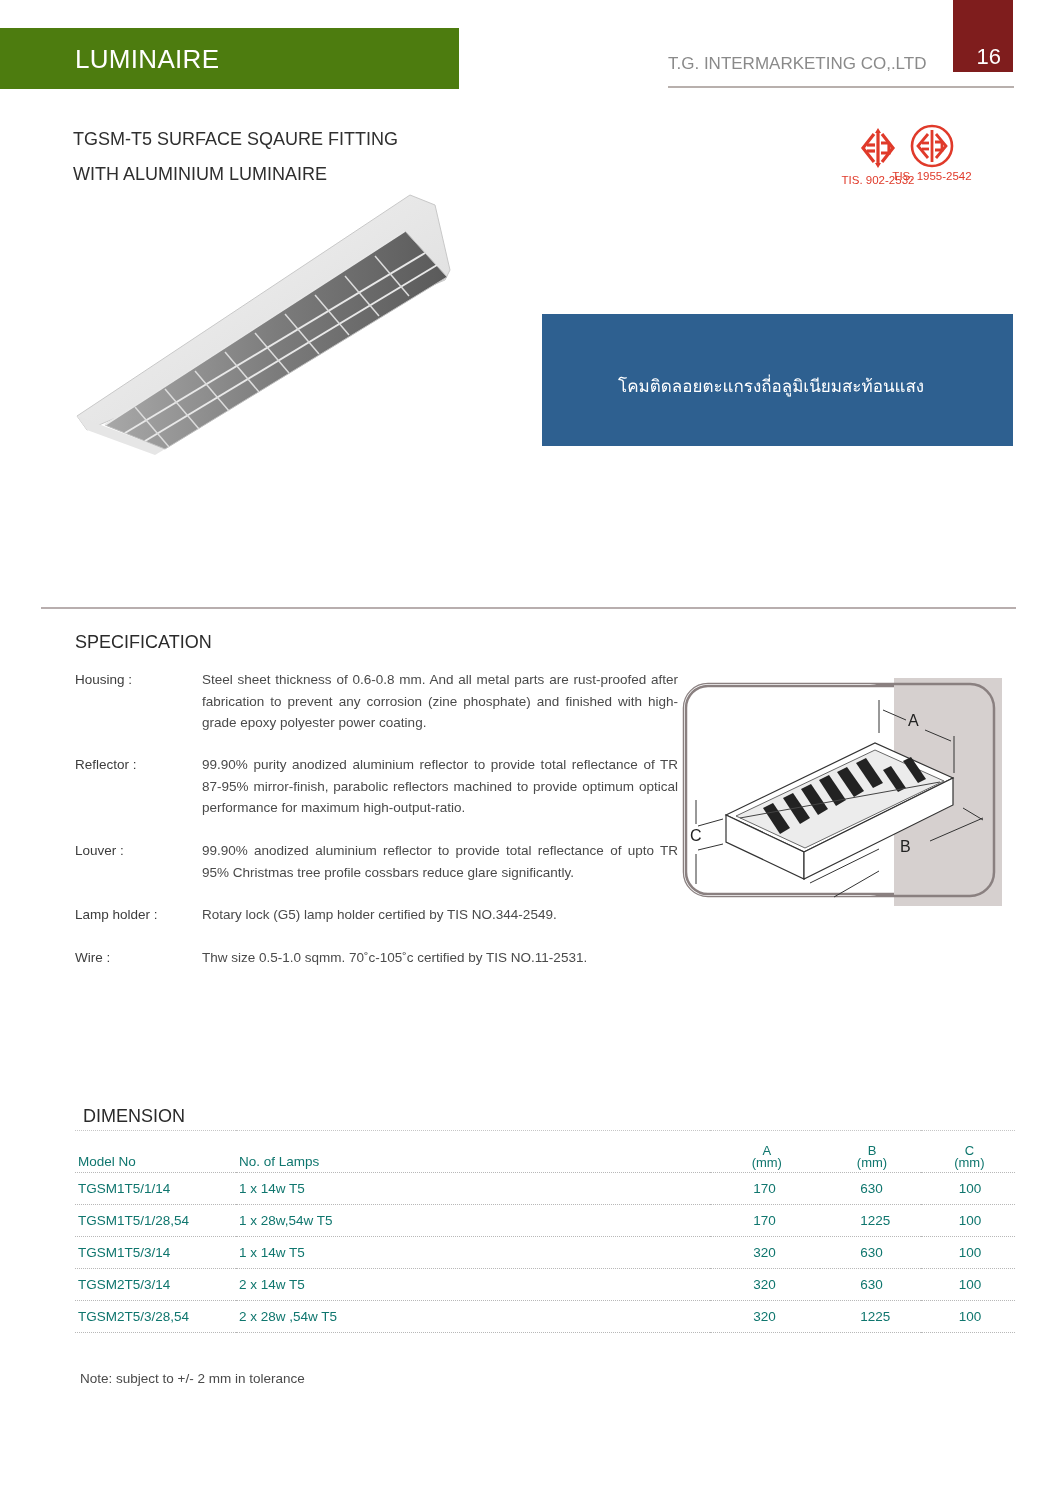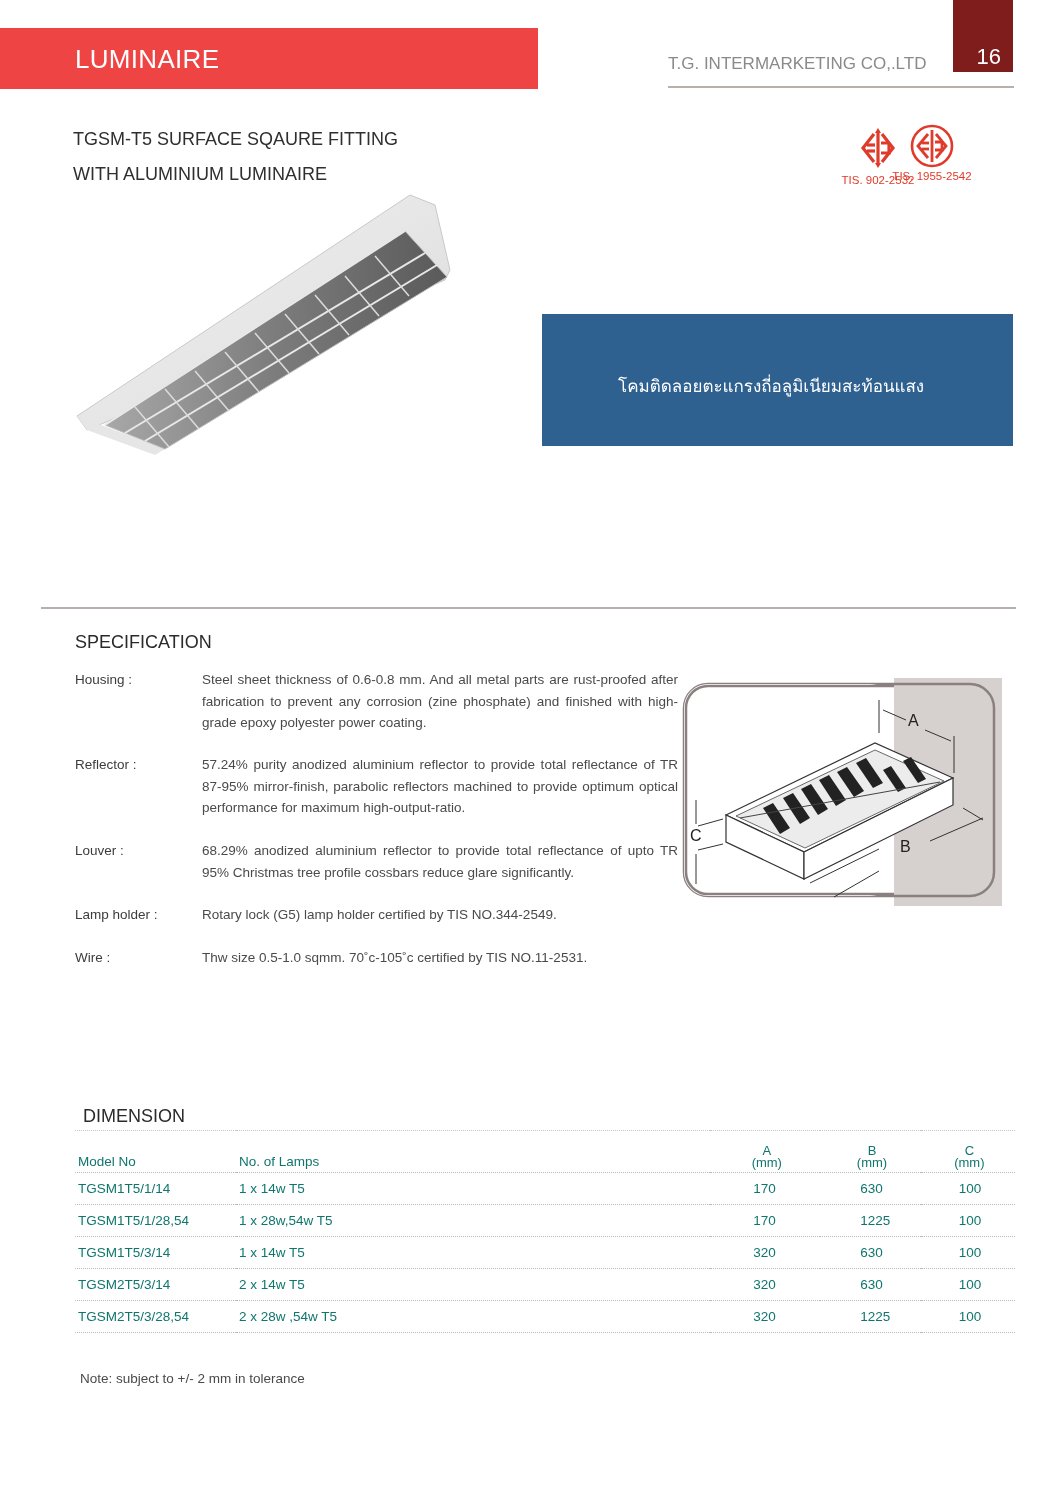--- a/index.html
+++ b/index.html
@@ -1,20 +1,20 @@
 <!DOCTYPE html>
 <html><head>
 <meta charset="utf-8">
 <style>
   html, body { margin: 0; padding: 0; background: #ffffff; }
   body { width: 1060px; height: 1500px; position: relative; overflow: hidden;
          font-family: "Liberation Sans", sans-serif; color: #3a3a3a; }
 
-  .title-bar { position: absolute; left: 0; top: 28px; width: 538px; height: 61px;
-               background: #ef4444; }
+  .title-bar { position: absolute; left: 0; top: 28px; width: 459px; height: 61px;
+               background: #4d7c0f; }
   .title-bar span { position: absolute; left: 75px; top: 16px; font-size: 26px;
                     color: #ffffff; letter-spacing: 0.3px; }
 
   .company { position: absolute; left: 668px; top: 54px; font-size: 17px; color: #8a8a8a; }
   .company-rule { position: absolute; left: 668px; top: 86px; width: 346px; height: 2px;
                   background: #b8b0ad; }
   .page-box { position: absolute; left: 953px; top: 0; width: 60px; height: 72px;
               background: #7f1d1d; }
   .page-box span { position: absolute; right: 12px; bottom: 2px; font-size: 22px; color: #ffffff; }
 
@@ -147,25 +147,25 @@
 <div class="section-rule"></div>
 
 <div class="spec-heading">SPECIFICATION</div>
 
 <div class="spec-row" style="top:669px">
   <span class="k">Housing :</span>
   <span class="v">Steel sheet thickness of 0.6-0.8 mm. And all metal parts are rust-proofed after fabrication to prevent any corrosion (zine phosphate) and finished with high-grade epoxy polyester power coating.</span>
 </div>
 <div class="spec-row" style="top:754px">
   <span class="k">Reflector :</span>
-  <span class="v">57.24% purity anodized aluminium reflector to provide total reflectance of TR 87-95% mirror-finish, parabolic reflectors machined to provide optimum optical performance for maximum high-output-ratio.</span>
+  <span class="v">99.90% purity anodized aluminium reflector to provide total reflectance of TR 87-95% mirror-finish, parabolic reflectors machined to provide optimum optical performance for maximum high-output-ratio.</span>
 </div>
 <div class="spec-row" style="top:840px">
   <span class="k">Louver :</span>
-  <span class="v">68.29% anodized aluminium reflector to provide total reflectance of upto TR 95% Christmas tree profile cossbars reduce glare significantly.</span>
+  <span class="v">99.90% anodized aluminium reflector to provide total reflectance of upto TR 95% Christmas tree profile cossbars reduce glare significantly.</span>
 </div>
 <div class="spec-row" style="top:904px">
   <span class="k">Lamp holder :</span>
   <span class="v">Rotary lock (G5) lamp holder certified by TIS NO.344-2549.</span>
 </div>
 <div class="spec-row" style="top:947px">
   <span class="k">Wire :</span>
   <span class="v">Thw size 0.5-1.0 sqmm. 70˚c-105˚c certified by TIS NO.11-2531.</span>
 </div>
 

